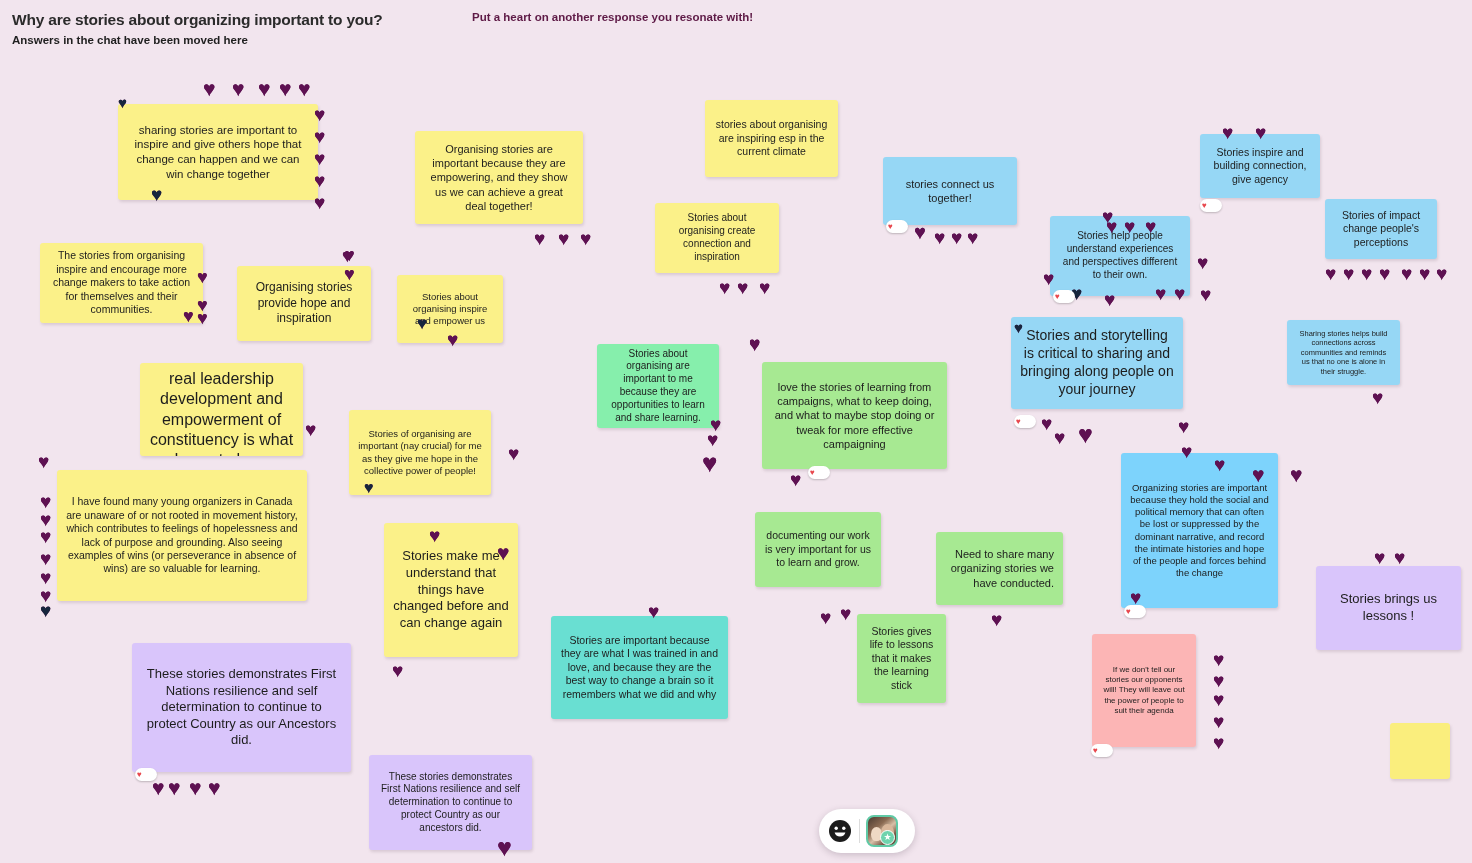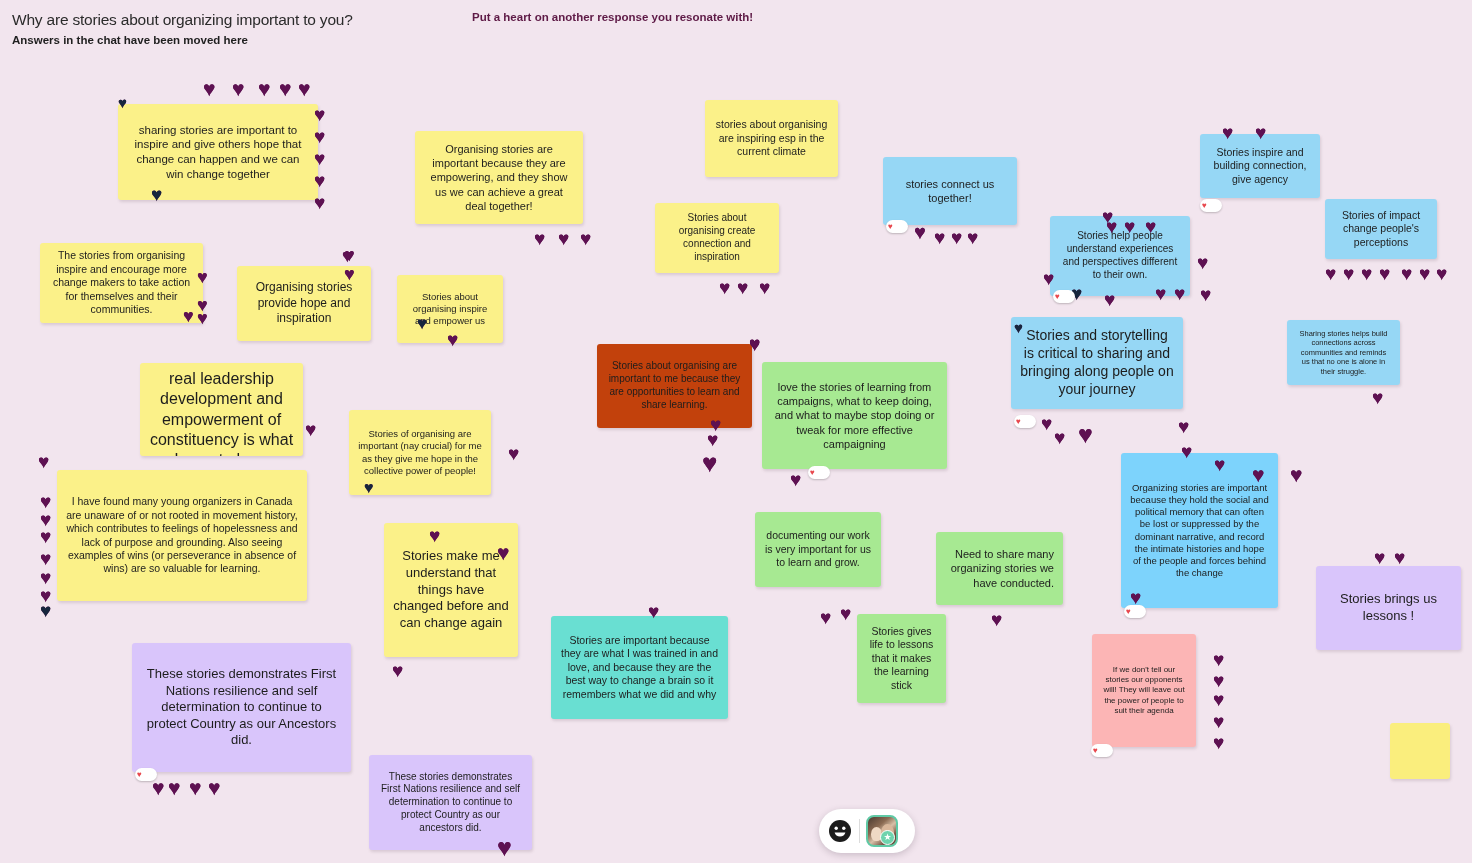--- a/index.html
+++ b/index.html
@@ -23,21 +23,21 @@
     width: 1472px;
     height: 863px;
   }
 
   
   .board-title {
     position: absolute;
     left: 12px;
     top: 11px;
     font-size: 15.5px;
-    font-weight: normal;
+    font-weight: bold;
     color: #2b2b2b;
     letter-spacing: -0.2px;
     white-space: nowrap;
   }
 
   .board-subtitle {
     position: absolute;
     left: 12px;
     top: 34px;
     font-size: 11.5px;
@@ -218,21 +218,21 @@
       </div>
       <div class="note" style="left: 140px; top: 363px; width: 163px; height: 93px; background: rgb(251, 241, 137); font-size: 16px;">
         <span>Stories that show real leadership development and empowerment of constituency is what I care to hear</span>
       </div>
       <div class="note" style="left: 349px; top: 410px; width: 142px; height: 85px; background: rgb(251, 241, 137); font-size: 9.5px;">
         <span>Stories of organising are important (nay crucial) for me as they give me hope in the collective power of people!</span>
       </div>
       <div class="note" style="left: 57px; top: 470px; width: 250px; height: 131px; background: rgb(251, 241, 137); font-size: 10.5px;">
         <span>I have found many young organizers in Canada are unaware of or not rooted in movement history, which contributes to feelings of hopelessness and lack of purpose and grounding. Also seeing examples of wins (or perseverance in absence of wins) are so valuable for learning.</span>
       </div>
-      <div class="note" style="left: 597px; top: 344px; width: 155px; height: 84px; background: #c2410c; font-size: 10px;">
+      <div class="note" style="left: 597px; top: 344px; width: 122px; height: 84px; background: #86efac; font-size: 10px;">
         <span>Stories about organising are important to me because they are opportunities to learn and share learning.</span>
       </div>
       <div class="note" style="left: 762px; top: 362px; width: 185px; height: 107px; background: rgb(167, 233, 146); font-size: 11px;">
         <span>love the stories of learning from campaigns, what to keep doing, and what to maybe stop doing or tweak for more effective campaigning</span>
       </div>
       <div class="note" style="left: 384px; top: 523px; width: 134px; height: 134px; background: rgb(251, 241, 137); font-size: 13px;">
         <span>Stories make me understand that things have changed before and can change again</span>
       </div>
       <div class="note" style="left: 551px; top: 616px; width: 177px; height: 103px; background: rgb(105, 223, 210); font-size: 10.5px;">
         <span>Stories are important because they are what I was trained in and love, and because they are the best way to change a brain so it remembers what we did and why</span>

